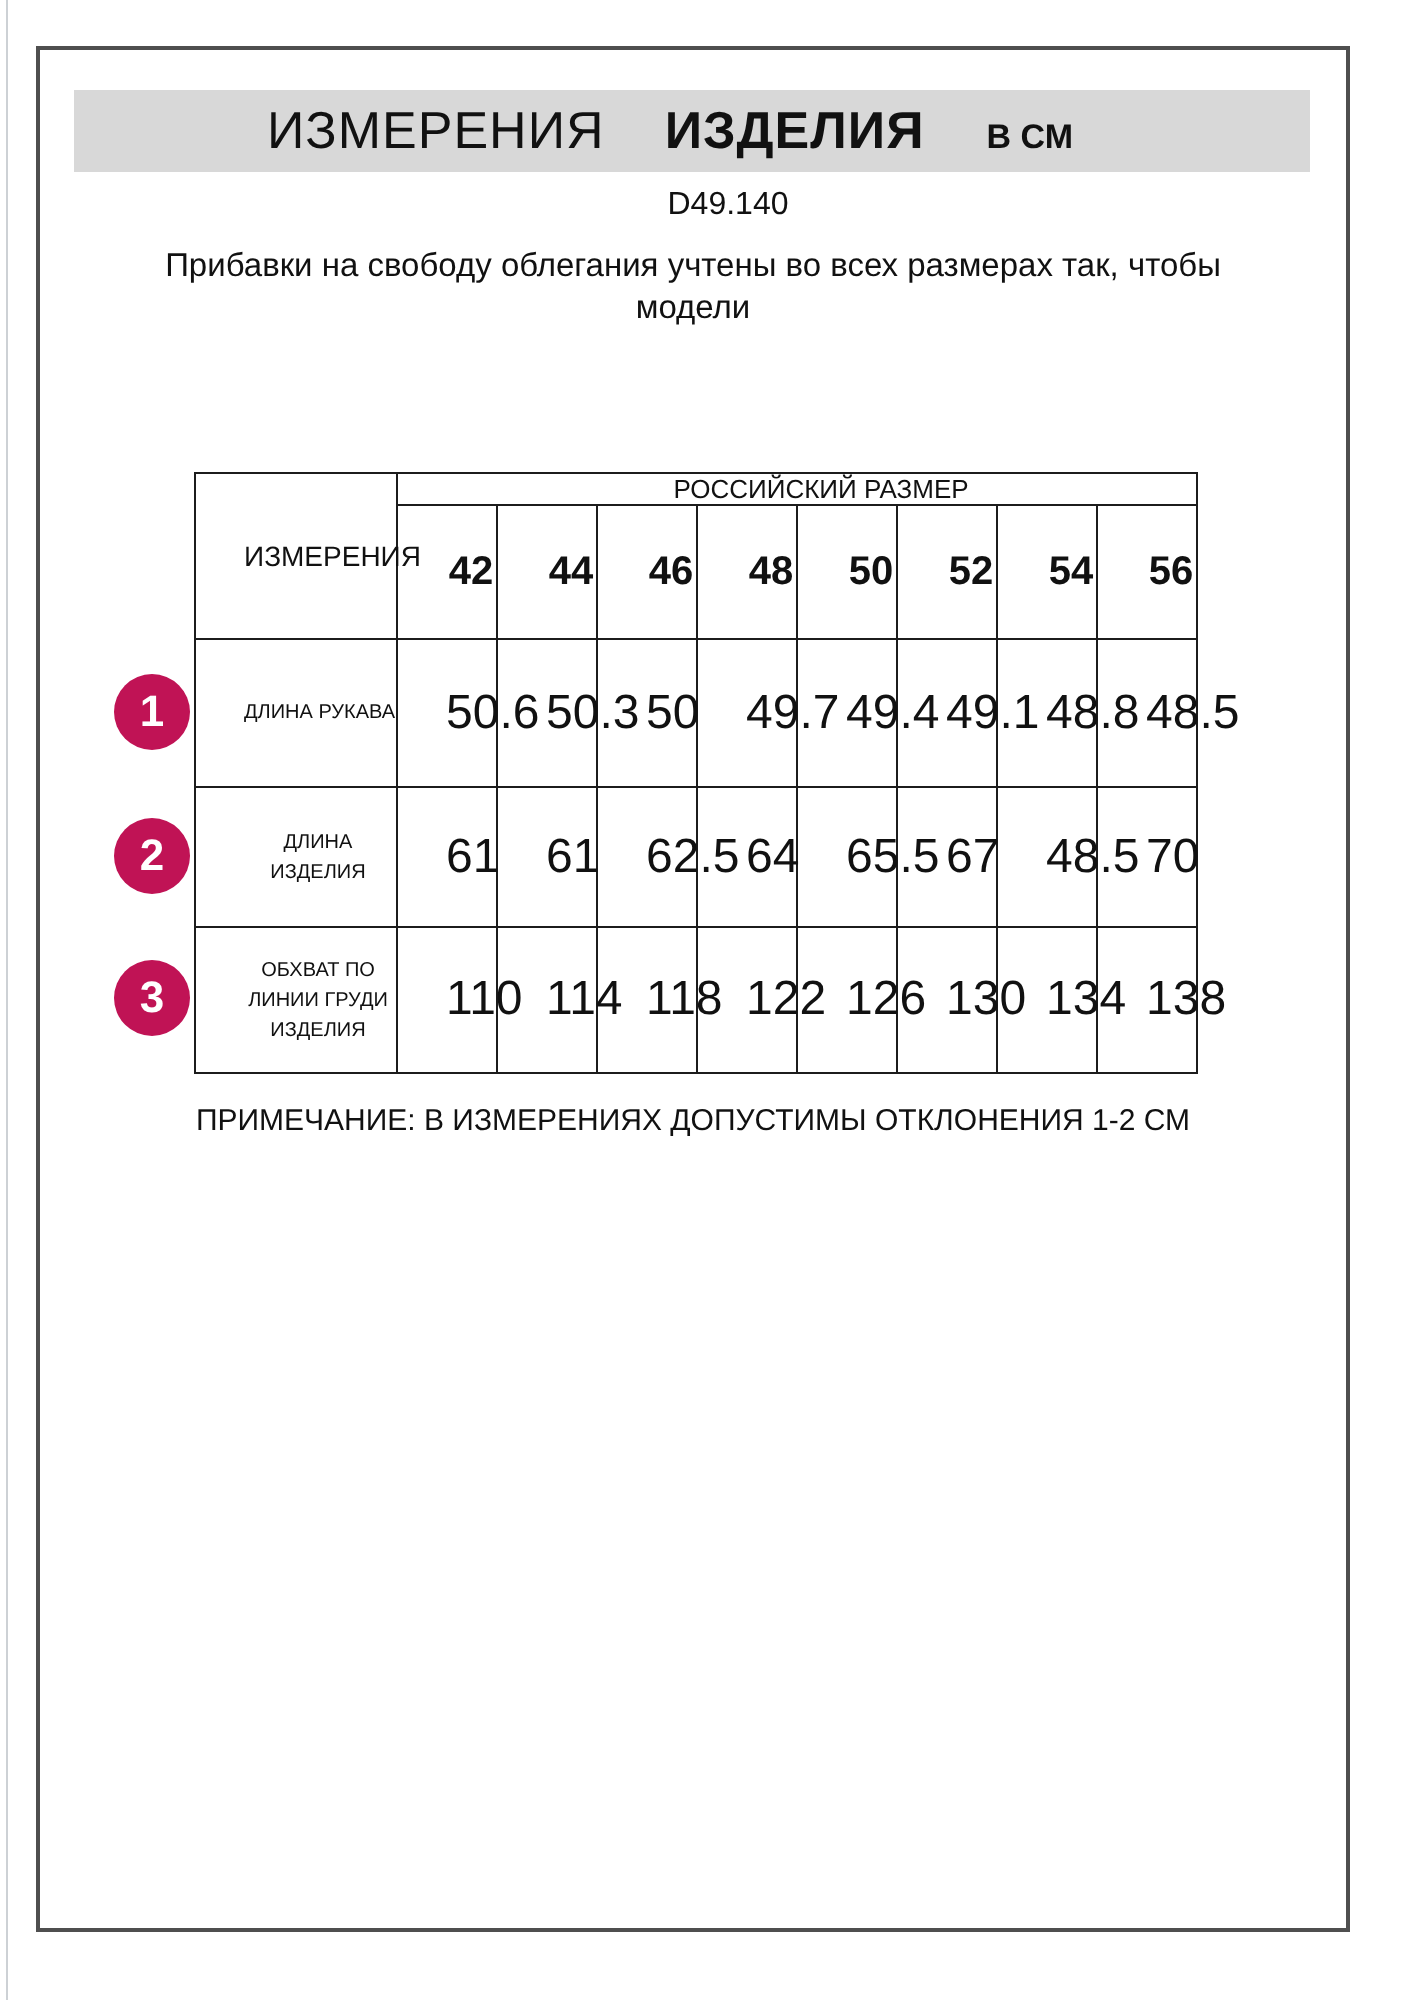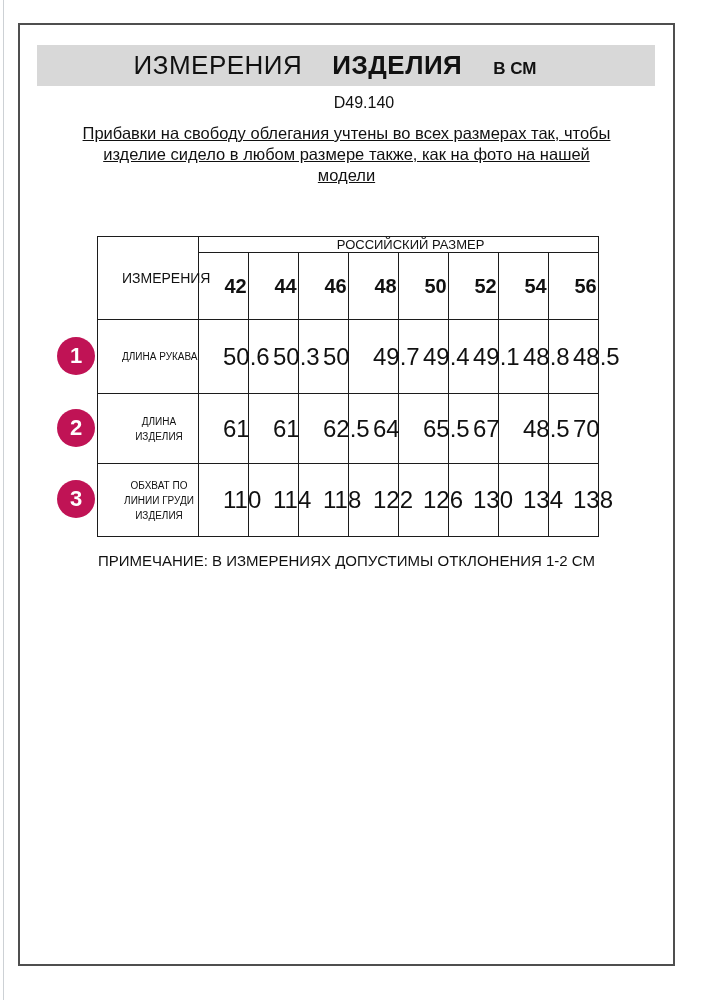--- a/index.html
+++ b/index.html
@@ -17,21 +17,21 @@
                 background:#d8d8d8; text-align:center; line-height:41px;
                 white-space:nowrap; padding-right:46px;padding-left:24px; }
   .header-bar .t1 { font-size:26px; font-weight:400; letter-spacing:0.5px; }
   .header-bar .t2 { font-size:26px; font-weight:700; margin-left:30px; letter-spacing:0.5px; }
   .header-bar .t3 { font-size:17px; font-weight:700; margin-left:31px; }
 
   .article { position:absolute; left:18px; top:94px; width:692px; text-align:center;
              font-size:16px; font-weight:400; }
 
   .desc { position:absolute; left:18px; top:123px; width:657px; text-align:center;
-          font-size:16.5px; line-height:21px;text-decoration:underline; }
+          font-size:16.5px; line-height:21px; }
   .desc div { white-space:nowrap; }
 
   table.size-table { position:absolute; left:97px; top:236px; width:501px;
                      border-collapse:collapse; table-layout:fixed; background:#fff; }
   table.size-table td, table.size-table th { border:1.5px solid #1c1c1c;
                      text-align:center; vertical-align:middle; font-weight:400;padding-left:24px; }
   .corner-cell   { font-size:14px; }
   .group-header  { height:16px; font-size:13px; line-height:15px; }
   .size-cell     { height:67px; font-size:20px; font-weight:700 !important; }
   .label-cell    { font-size:10px; line-height:15px; padding:2px; }
@@ -59,21 +59,20 @@
   <div class="frame"></div>
 
   <div class="header-bar">
     <span class="t1">ИЗМЕРЕНИЯ</span><span class="t2">ИЗДЕЛИЯ</span><span class="t3">В СМ</span>
   </div>
 
   <div class="article">D49.140</div>
 
   <div class="desc">
     <div>Прибавки на свободу облегания учтены во всех размерах так, чтобы</div>
-    <div>изделие сидело в любом размере также, как на фото на нашей</div>
     <div>модели</div>
   </div>
 
   <table class="size-table">
     <colgroup>
       <col style="width:101px">
       <col style="width:50px">
         <col style="width:50px">
         <col style="width:50px">
         <col style="width:50px">

